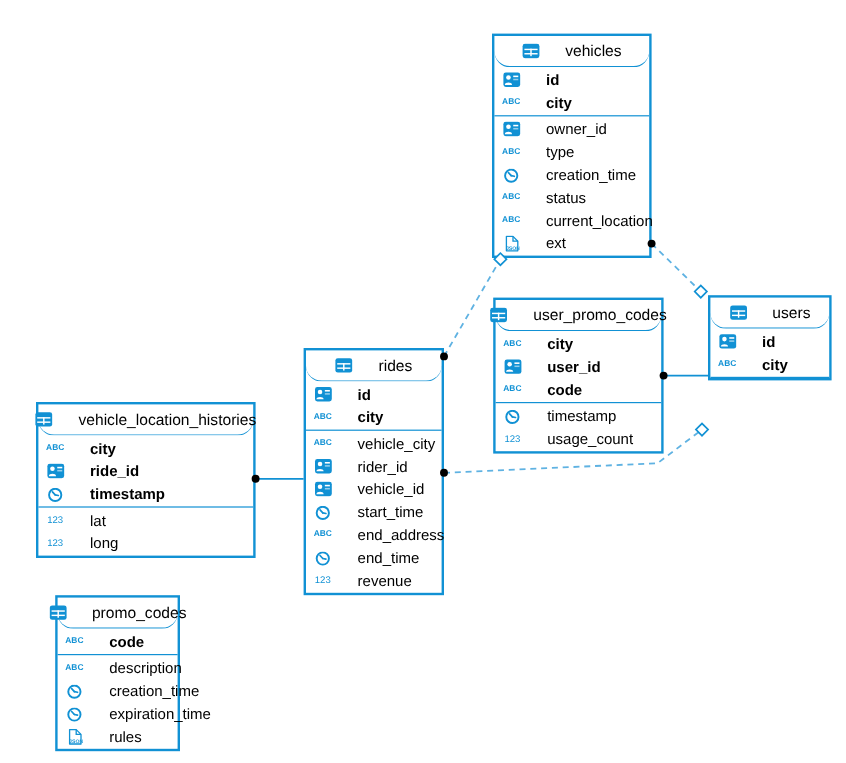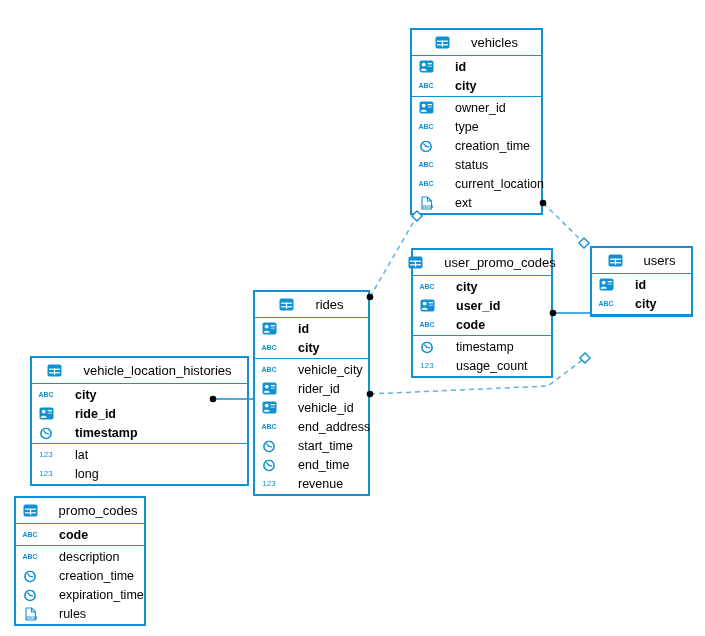--- a/index.html
+++ b/index.html
@@ -13,21 +13,21 @@
   .table{
     position:absolute;
     background:#fff;
     border:2px solid var(--accent);
     box-sizing:border-box;
   }
   .thead{
     height:25px;
     display:flex;align-items:center;justify-content:center;gap:21px;
     border-bottom:1px solid var(--accent);
-    font-size:13px;color:#000;
+    font-size:13px;color:#000;border-radius:13px;
   }
   .sect{padding:1px 0;}
   .sect.pk{border-bottom:1px solid var(--accent);}
   .frow{
     height:19px;display:flex;align-items:center;gap:20px;
     padding:0 5px;font-size:12.5px;color:#000;white-space:nowrap;
   }
   .frow.pk .flabel{font-weight:bold;}
   .icon{
     width:18px;flex:0 0 18px;display:flex;align-items:center;justify-content:center;
@@ -278,55 +278,55 @@
               <circle cx="4.7" cy="4.6" r="1.9" fill="#fff"></circle>
               <path d="M1.7 10.8 c0-2.6 6-2.6 6 0 Z" fill="#fff"></path>
               <rect x="8.7" y="3" width="4.2" height="1.3" fill="#fff"></rect>
               <rect x="8.7" y="5.6" width="4.2" height="1.3" fill="#fff" opacity="0.55"></rect>
             </svg>
           </span>
           <span class="flabel">vehicle_id</span>
         </div>
         <div class="frow">
           <span class="icon">
+            <svg width="14" height="14" viewBox="0 0 14 14">
+              <circle cx="7" cy="7.4" r="5.1" fill="none" stroke="#1191d4" stroke-width="1.6"></circle>
+              <rect x="5.6" y="0" width="2.8" height="1.6" fill="#fff"></rect>
+              <line x1="7" y1="7.4" x2="4.7" y2="4.9" stroke="#1191d4" stroke-width="1.4" stroke-linecap="round"></line>
+              <line x1="7" y1="7.4" x2="9.6" y2="7.9" stroke="#1191d4" stroke-width="1.4" stroke-linecap="round"></line>
+            </svg>
+          </span>
+          <span class="flabel">start_time</span>
+        </div>
+        <div class="frow">
+          <span class="icon">
             <span class="txticon">ABC</span>
           </span>
           <span class="flabel">end_address</span>
         </div>
         <div class="frow">
           <span class="icon">
             <svg width="14" height="14" viewBox="0 0 14 14">
               <circle cx="7" cy="7.4" r="5.1" fill="none" stroke="#1191d4" stroke-width="1.6"></circle>
               <rect x="5.6" y="0" width="2.8" height="1.6" fill="#fff"></rect>
               <line x1="7" y1="7.4" x2="4.7" y2="4.9" stroke="#1191d4" stroke-width="1.4" stroke-linecap="round"></line>
               <line x1="7" y1="7.4" x2="9.6" y2="7.9" stroke="#1191d4" stroke-width="1.4" stroke-linecap="round"></line>
             </svg>
           </span>
-          <span class="flabel">start_time</span>
-        </div>
-        <div class="frow">
-          <span class="icon">
-            <svg width="14" height="14" viewBox="0 0 14 14">
-              <circle cx="7" cy="7.4" r="5.1" fill="none" stroke="#1191d4" stroke-width="1.6"></circle>
-              <rect x="5.6" y="0" width="2.8" height="1.6" fill="#fff"></rect>
-              <line x1="7" y1="7.4" x2="4.7" y2="4.9" stroke="#1191d4" stroke-width="1.4" stroke-linecap="round"></line>
-              <line x1="7" y1="7.4" x2="9.6" y2="7.9" stroke="#1191d4" stroke-width="1.4" stroke-linecap="round"></line>
-            </svg>
-          </span>
           <span class="flabel">end_time</span>
         </div>
         <div class="frow">
           <span class="icon">
             <span class="txticon num">123</span>
           </span>
           <span class="flabel">revenue</span>
         </div>
       </div>
     </div>
-    <div class="table" style="left: 30px; top: 335px; width: 219px; margin-top: 21px;">
+    <div class="table" style="left: 30px; top: 335px; width: 183px;">
       <div class="thead">
         <span class="icon" style="flex-basis:15px;width:15px">
           <svg width="15" height="13" viewBox="0 0 15 13">
             <rect x="0.5" y="0.5" width="14" height="12" rx="2" fill="#1191d4"></rect>
             <rect x="2" y="4.6" width="11" height="1.2" fill="#fff"></rect>
             <rect x="2" y="8.2" width="11" height="1.2" fill="#fff"></rect>
             <rect x="6.9" y="4.6" width="1.2" height="6.2" fill="#fff"></rect>
           </svg>
         </span>
         <span class="tname">vehicle_location_histories</span>
@@ -370,21 +370,21 @@
           <span class="flabel">lat</span>
         </div>
         <div class="frow">
           <span class="icon">
             <span class="txticon num">123</span>
           </span>
           <span class="flabel">long</span>
         </div>
       </div>
     </div>
-    <div class="table" style="left: 14px; top: 496px; width: 132px;">
+    <div class="table" style="left: 46px; top: 496px; width: 104px;">
       <div class="thead">
         <span class="icon" style="flex-basis:15px;width:15px">
           <svg width="15" height="13" viewBox="0 0 15 13">
             <rect x="0.5" y="0.5" width="14" height="12" rx="2" fill="#1191d4"></rect>
             <rect x="2" y="4.6" width="11" height="1.2" fill="#fff"></rect>
             <rect x="2" y="8.2" width="11" height="1.2" fill="#fff"></rect>
             <rect x="6.9" y="4.6" width="1.2" height="6.2" fill="#fff"></rect>
           </svg>
         </span>
         <span class="tname">promo_codes</span>

